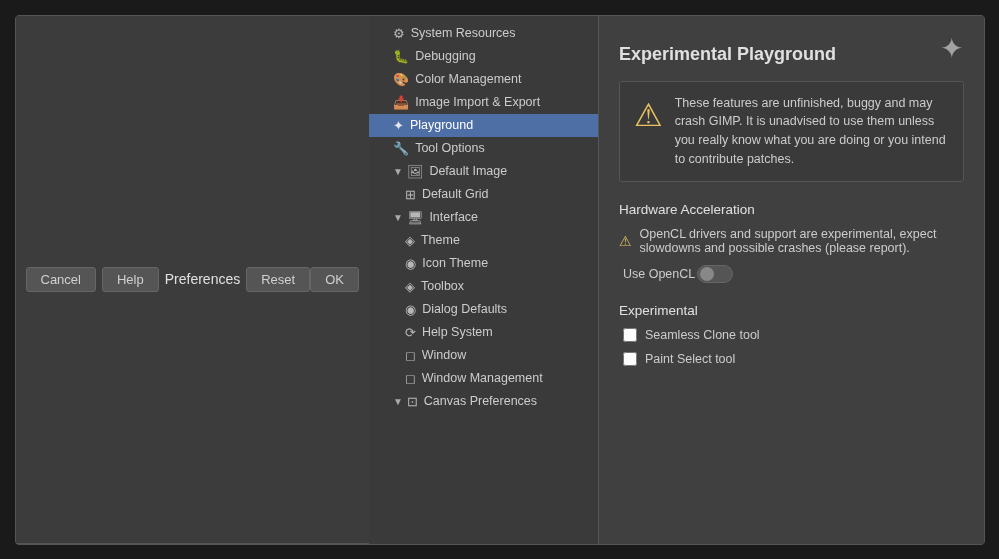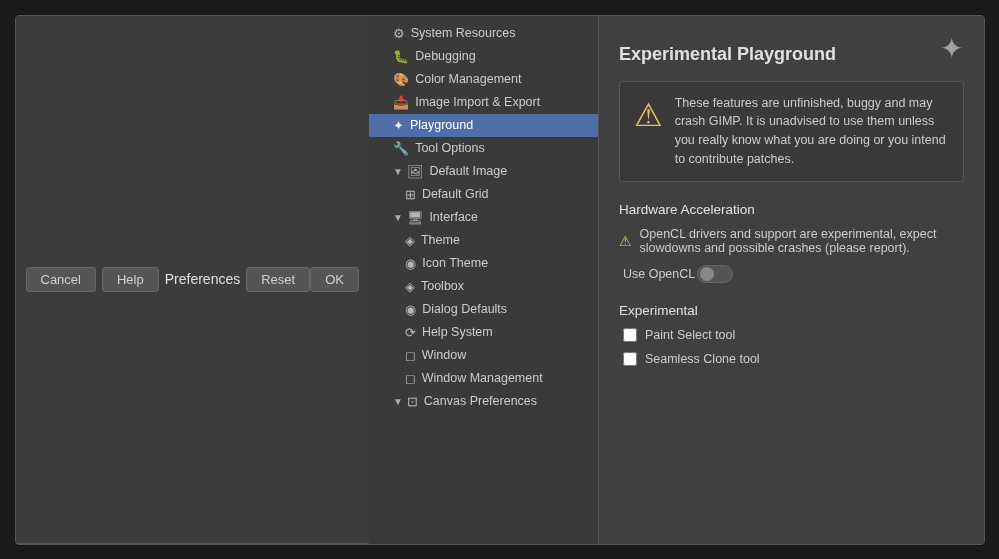--- a/index.html
+++ b/index.html
@@ -321,22 +321,22 @@
           <div class="toggle">
             <div class="toggle-knob"></div>
           </div>
         </div>
       </div>
 
       <div class="experimental-section">
         <div class="section-title">Experimental</div>
         <div class="checkbox-row">
           <input type="checkbox" style="">
-          <span class="checkbox-label">Paint Select tool</span>
+          <span class="checkbox-label">Seamless Clone tool</span>
         </div>
         <div class="checkbox-row">
           <input type="checkbox" style="">
-          <span class="checkbox-label">Seamless Clone tool</span>
+          <span class="checkbox-label">Paint Select tool</span>
         </div>
       </div>
     </div>
   </div>
 </div>
 
 </body></html>

